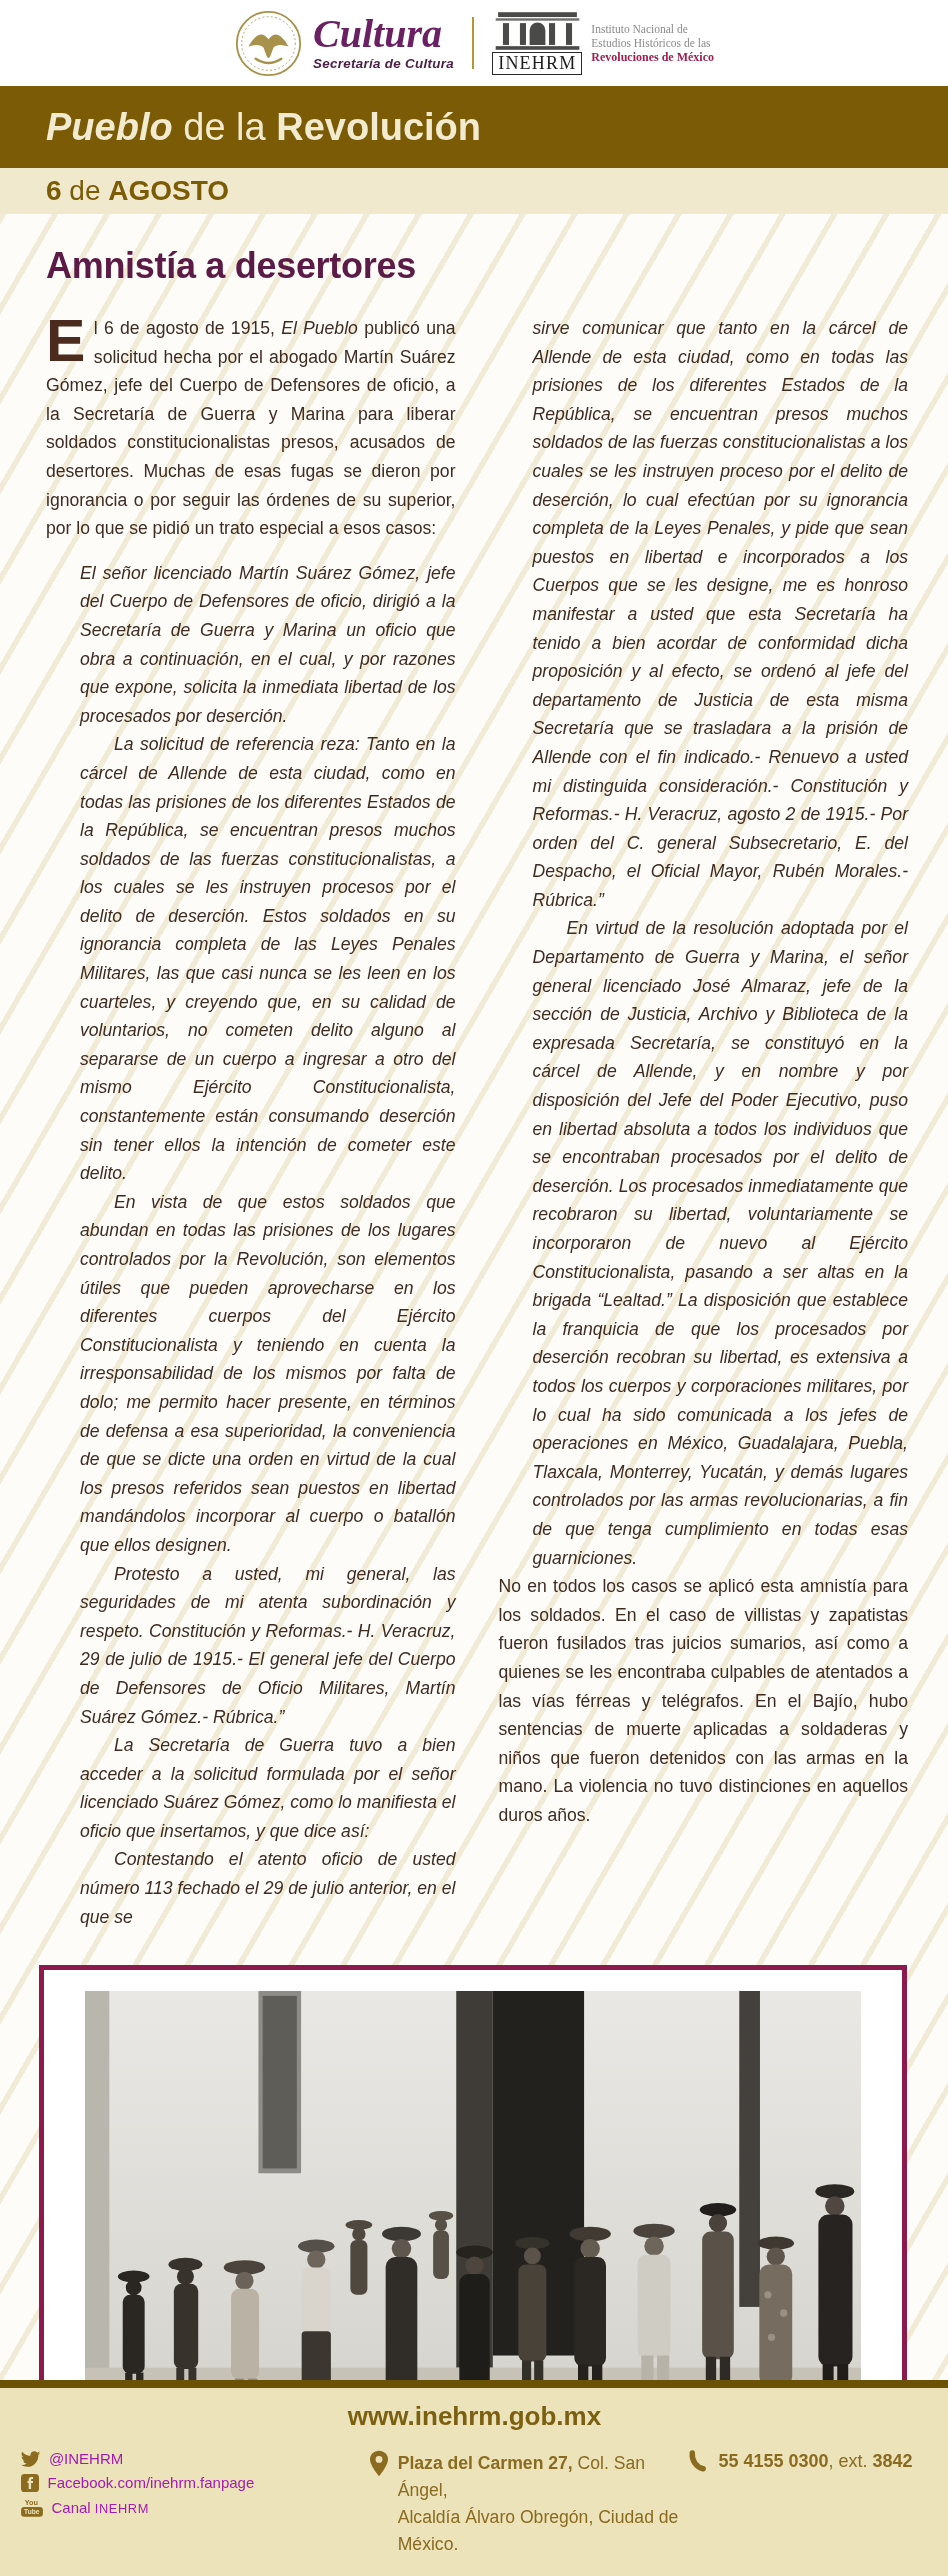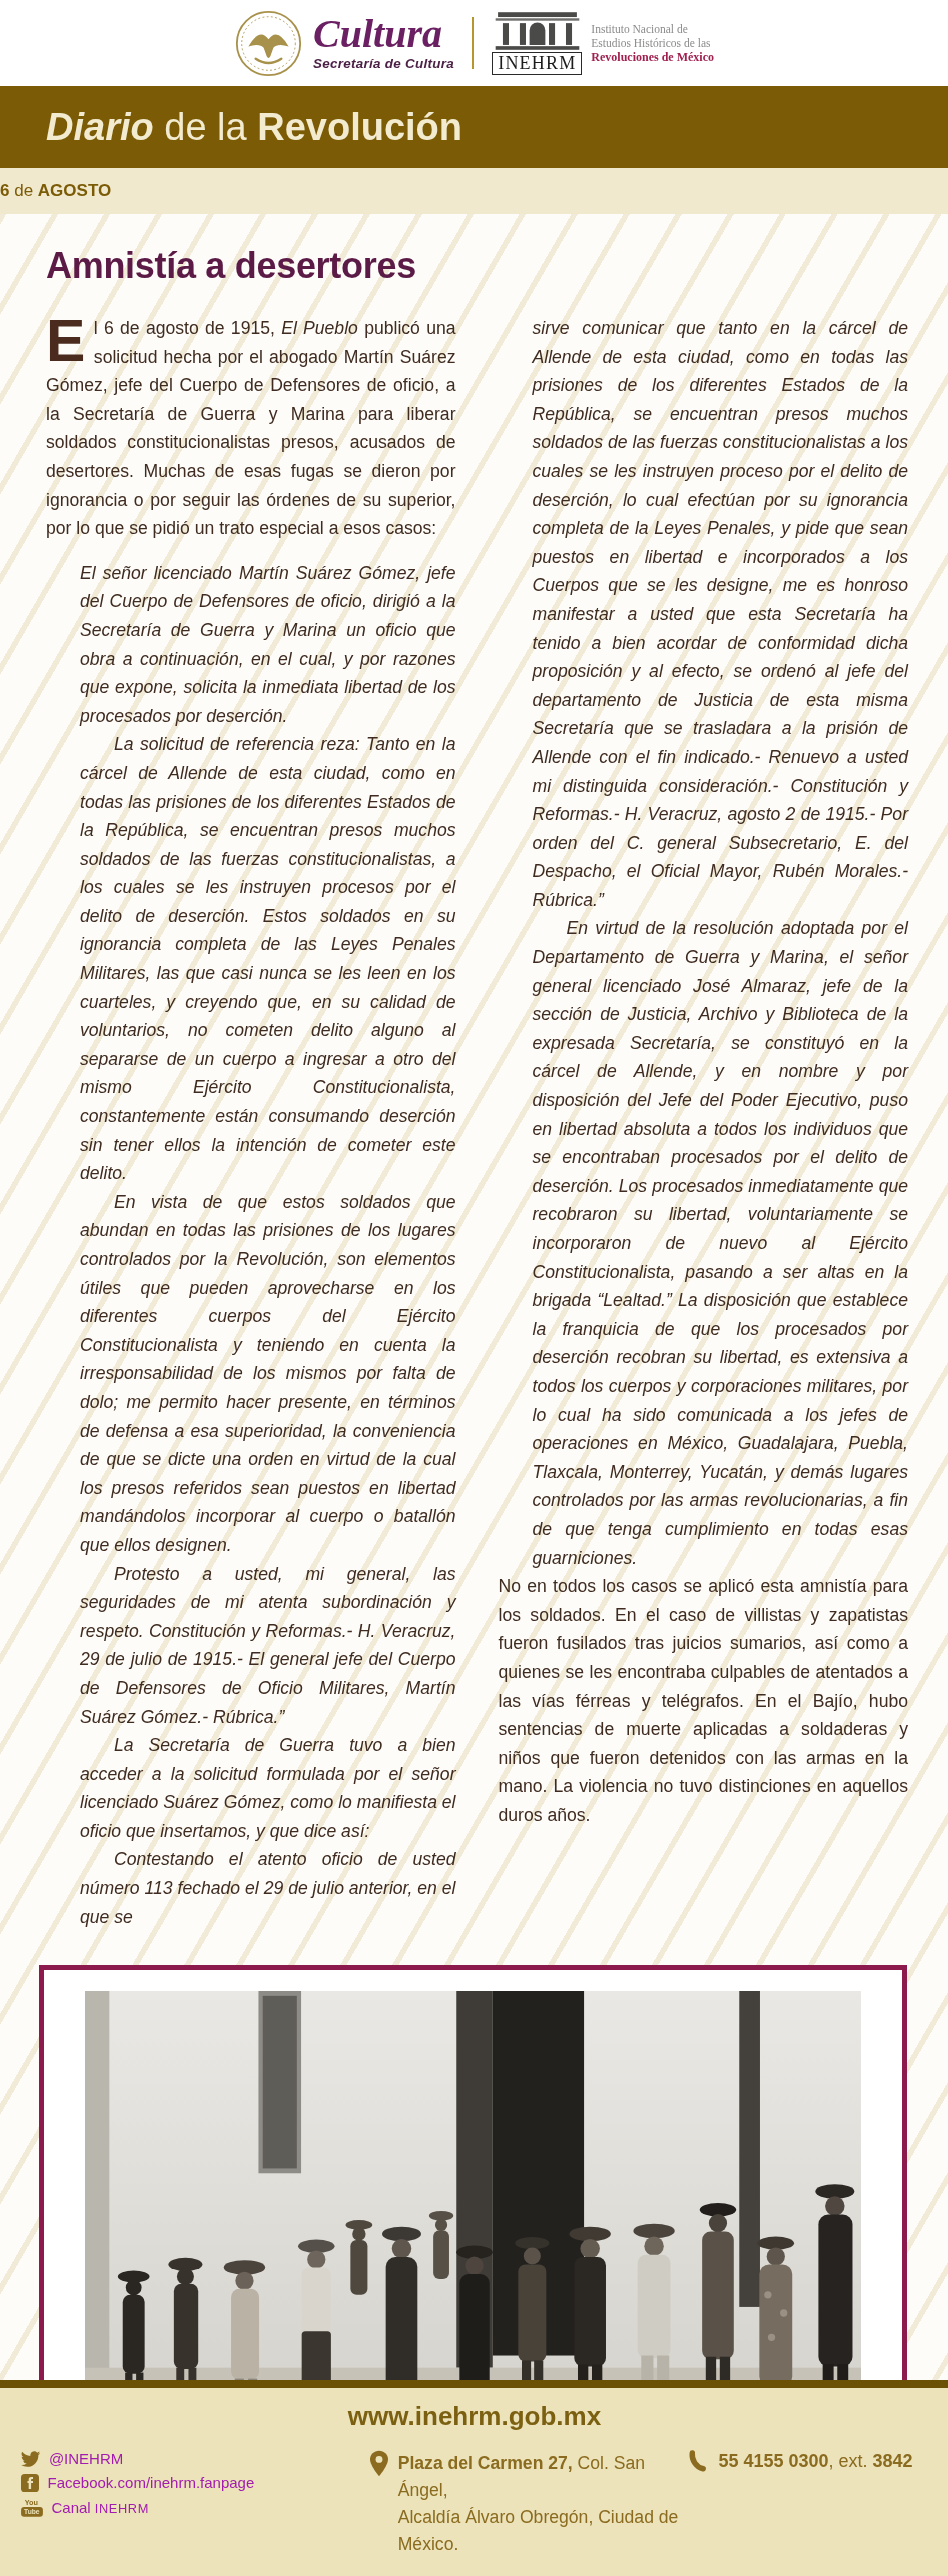--- a/index.html
+++ b/index.html
@@ -25,21 +25,21 @@
   .band-brown{height:82px;background:#7b5b06;position:relative;z-index:1;}
   .brand{position:absolute;left:46px;top:0;height:82px;line-height:82px;font-size:38px;color:#f2ebcf;white-space:nowrap;}
   .brand .w1{font-weight:bold;font-style:italic;}
   .brand .w2{font-weight:normal;}
   .brand .w3{font-weight:bold;}
   .year-box{position:absolute;right:0;top:18px;width:227px;height:96px;background:#5a1a45;z-index:3;
             clip-path:polygon(22px 0, 100% 0, 100% 100%, 22px 100%, 0 calc(100% - 22px), 0 22px);
             display:flex;align-items:center;box-sizing:border-box;padding-left:44px;}
   .year-box span{color:#f2ebcf;font-size:58px;letter-spacing:1.2px;}
   .band-cream{height:46px;background:#f1e9cd;}
-  .date-line{line-height:46px;font-size:17px;color:#7b5b06;white-space:nowrap;}
+  .date-line{padding-left:46px;line-height:46px;font-size:28px;color:#7b5b06;white-space:nowrap;}
   .date-line .b{font-weight:bold;}
   .date-line .n{font-weight:normal;}
 
   
   .main{height:2199px;box-sizing:border-box;padding:0 41px 12px 46px;overflow:hidden;
         background:repeating-linear-gradient(120deg, rgba(230,220,188,.55) 0 5.5px, rgba(255,255,255,0) 5.5px 45px), #fdfcf8;}
   .article-title{margin:32px 0 0 0;font-size:36px;line-height:39px;font-weight:bold;color:#5b1b46;letter-spacing:-0.3px;}
   .cols{display:flex;gap:43px;margin-top:29px;}
   .col{flex:1;min-width:0;text-align:justify;font-size:17.6px;line-height:28.6px;color:#3f2b20;}
   .col p{margin:0;}
@@ -110,21 +110,21 @@
       <div class="inehrm-right">
         <div class="inehrm-line">Instituto Nacional de</div>
         <div class="inehrm-line">Estudios Históricos de las</div>
         <div class="inehrm-line red">Revoluciones de México</div>
       </div>
     </div>
   </div>
 
   <div class="band-brown">
     <div class="brand">
-      <span class="w1">Diario</span><span class="w2"> de la </span><span class="w3">Revolución</span>
+      <span class="w1">Pueblo</span><span class="w2"> de la </span><span class="w3">Revolución</span>
     </div>
   </div>
   <div class="band-cream">
     <div class="date-line">
       <span class="b">6</span><span class="n"> de </span><span class="b">AGOSTO</span>
     </div>
   </div>
 
   <div class="main">
     <h1 class="article-title">Amnistía a desertores</h1>

